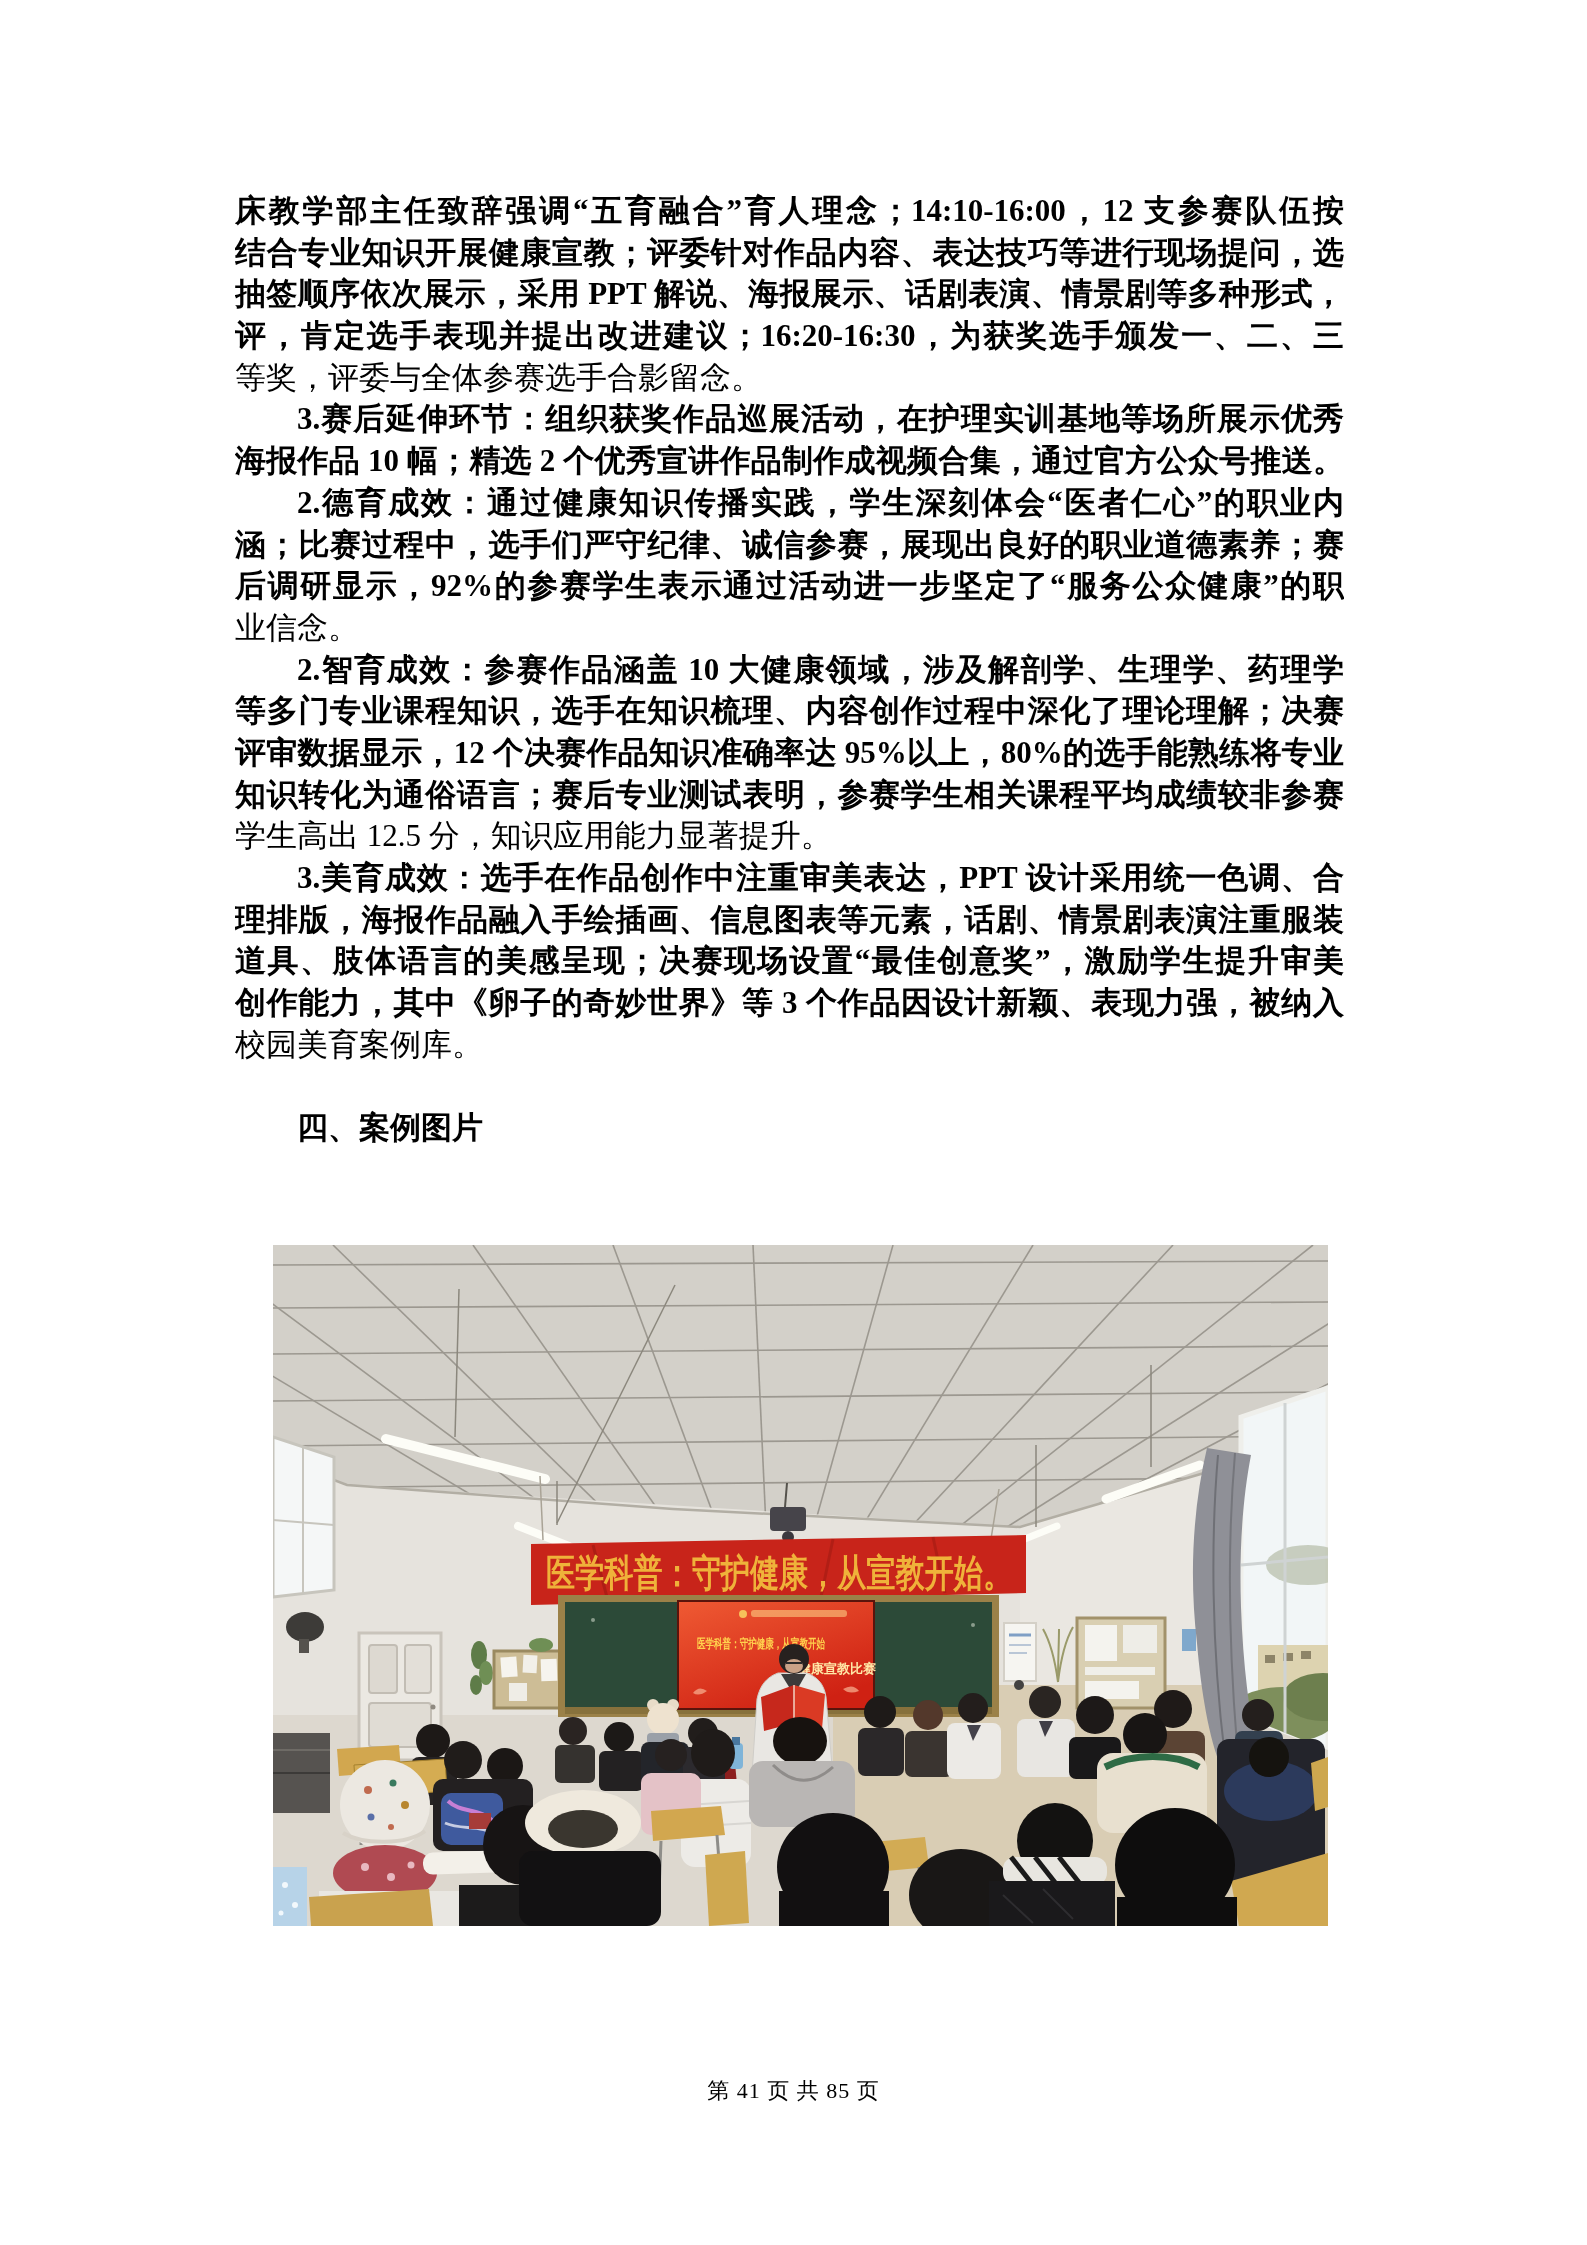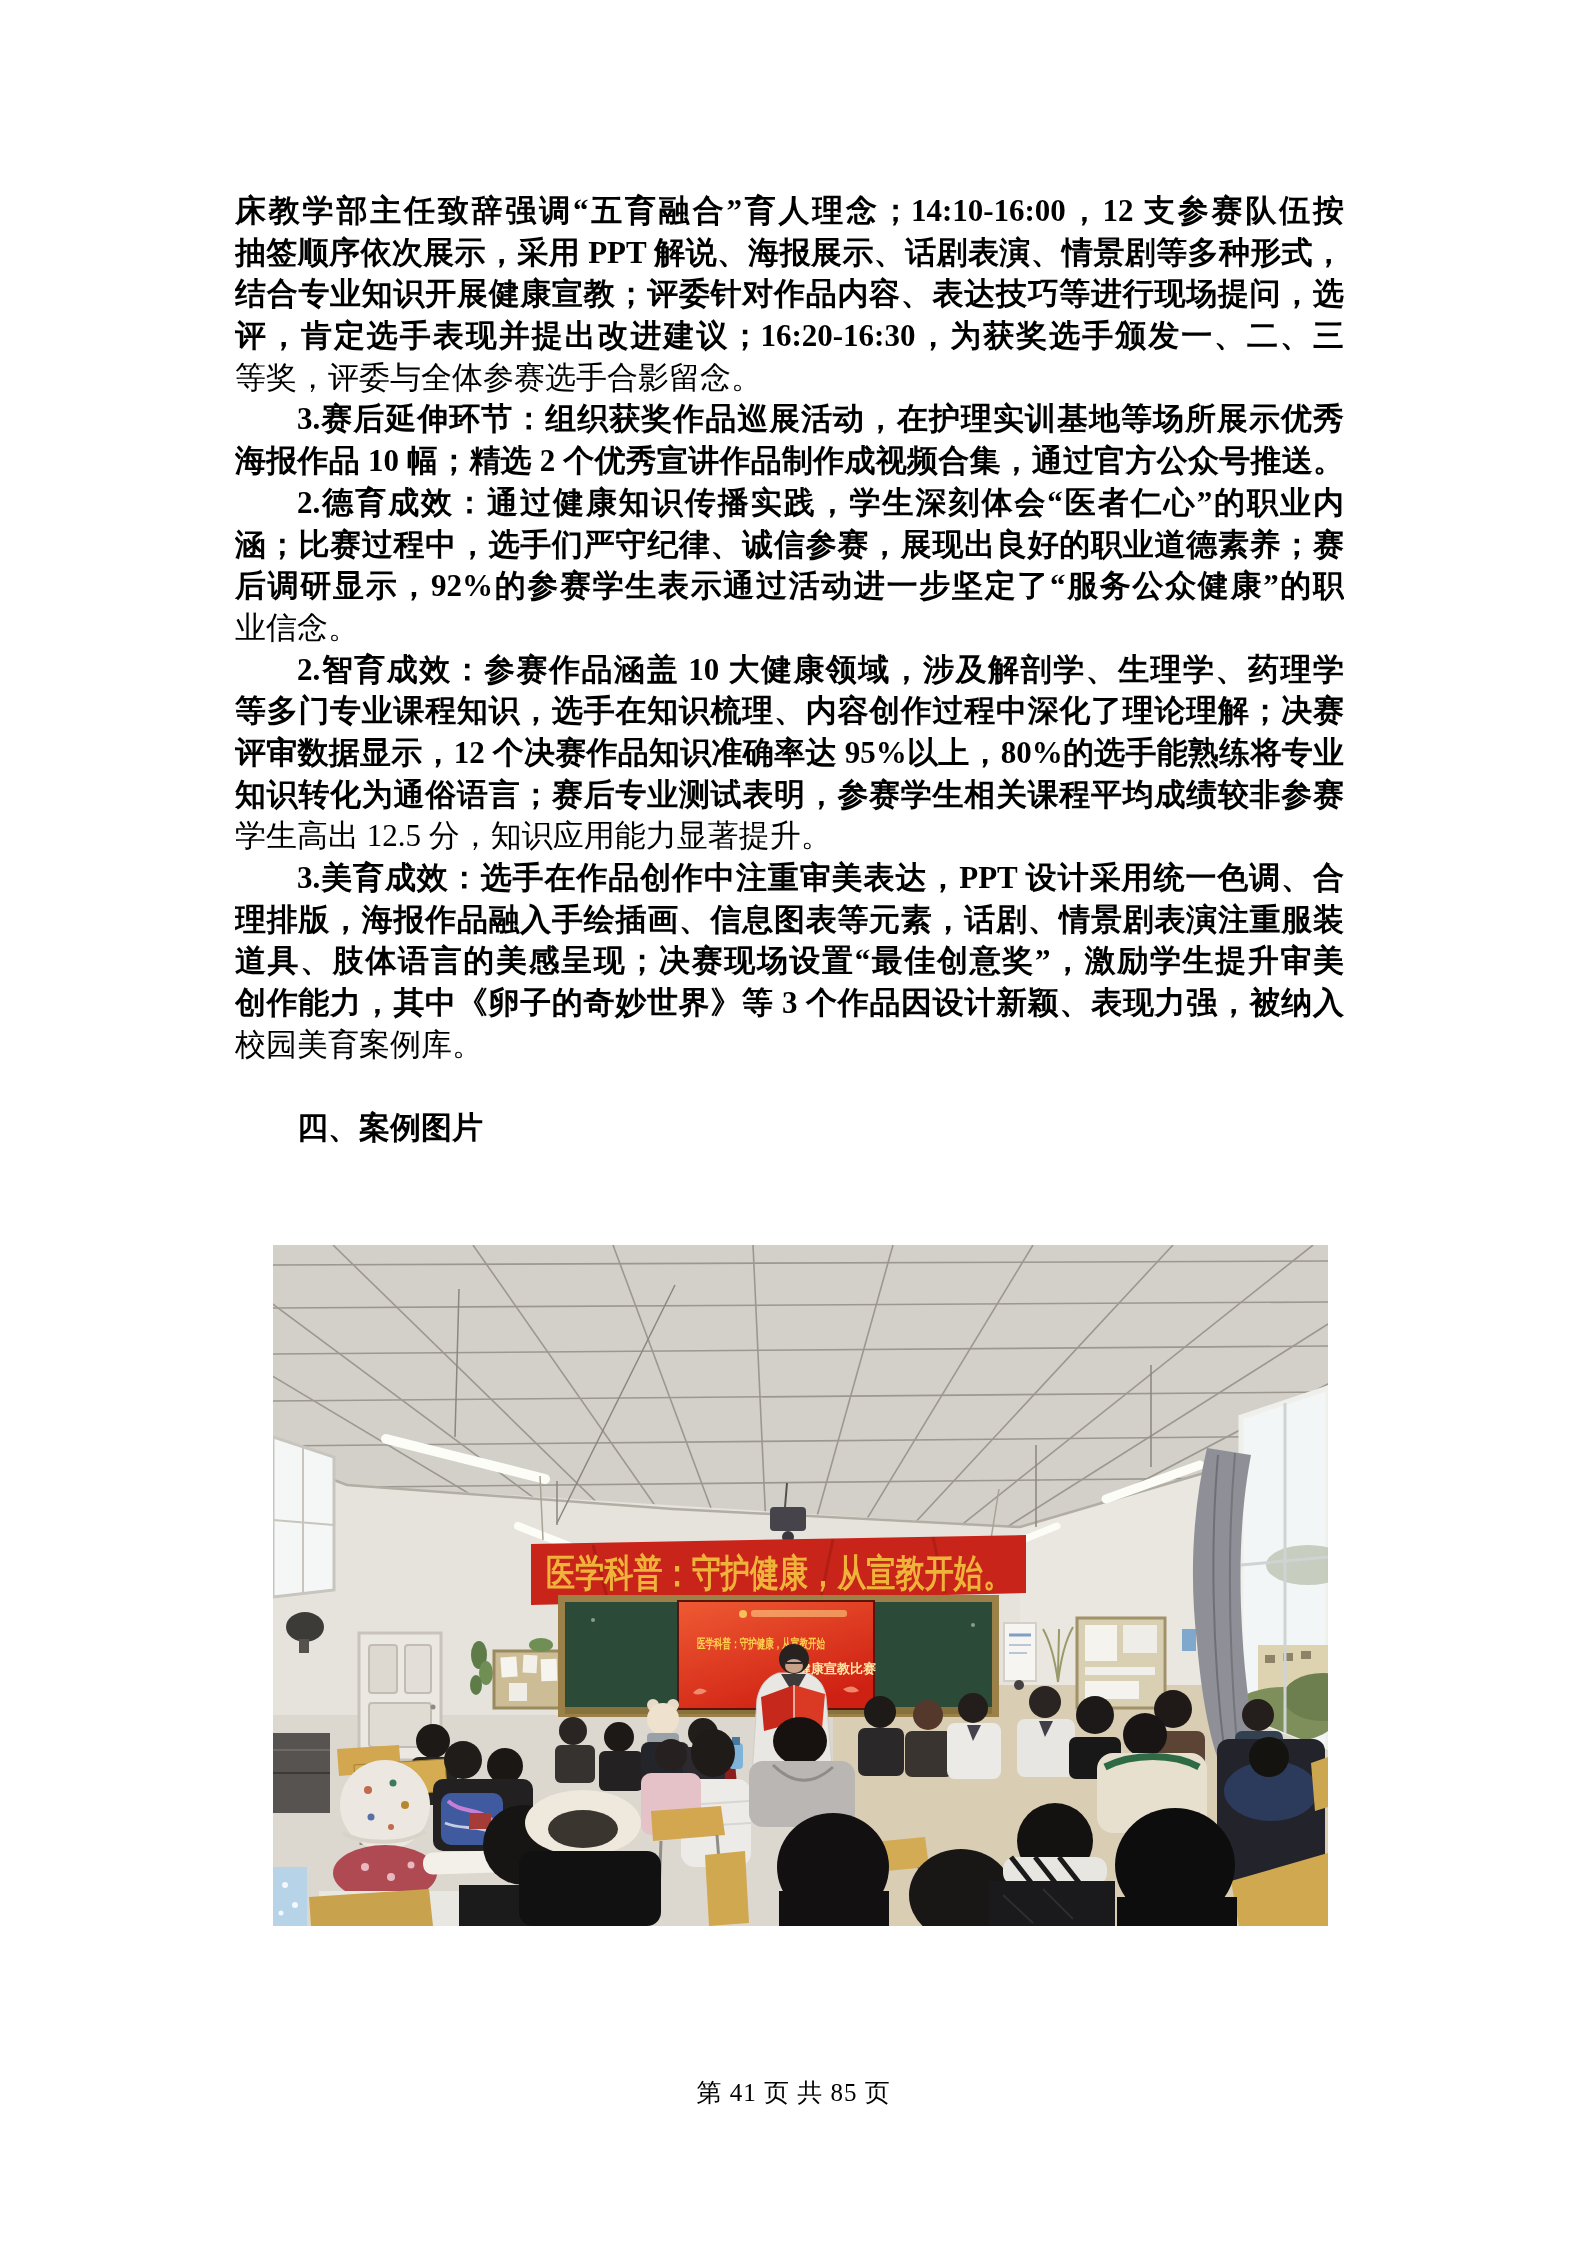--- a/index.html
+++ b/index.html
@@ -27,32 +27,32 @@
   .ind{text-indent:62px;}
   .b{font-weight:700;}
   .gap{height:41.7px;}
   .photo{
     position:absolute;left:273px;top:1245px;width:1055px;height:681px;
     background:#0f766e;overflow:hidden;
   }
   .photo svg{display:block;}
   .footer{
     position:absolute;left:0;top:2076px;width:100%;
-    text-align:center;font-size:25px;letter-spacing:1px;
+    text-align:center;font-size:22px;letter-spacing:1px;
   }
 </style>
 </head>
 <body>
 
 <div class="page">
 
   <div class="textblock">
     <div class="ln fill">床教学部主任致辞强调“五育融合”育人理念；14:10-16:00，12 支参赛队伍按</div>
+    <div class="ln fill">结合专业知识开展健康宣教；评委针对作品内容、表达技巧等进行现场提问，选</div>
     <div class="ln fill">抽签顺序依次展示，采用 PPT 解说、海报展示、话剧表演、情景剧等多种形式，</div>
-    <div class="ln fill">结合专业知识开展健康宣教；评委针对作品内容、表达技巧等进行现场提问，选</div>
     <div class="ln fill">评，肯定选手表现并提出改进建议；16:20-16:30，为获奖选手颁发一、二、三</div>
     <div class="ln end">等奖，评委与全体参赛选手合影留念。</div>
     <div class="ln fill ind">3.赛后延伸环节：组织获奖作品巡展活动，在护理实训基地等场所展示优秀</div>
     <div class="ln fill">海报作品 10 幅；精选 2 个优秀宣讲作品制作成视频合集，通过官方公众号推送。</div>
     <div class="ln fill ind">2.德育成效：通过健康知识传播实践，学生深刻体会“医者仁心”的职业内</div>
     <div class="ln fill">涵；比赛过程中，选手们严守纪律、诚信参赛，展现出良好的职业道德素养；赛</div>
     <div class="ln fill">后调研显示，92%的参赛学生表示通过活动进一步坚定了“服务公众健康”的职</div>
     <div class="ln end">业信念。</div>
     <div class="ln fill ind">2.智育成效：参赛作品涵盖 10 大健康领域，涉及解剖学、生理学、药理学</div>
     <div class="ln fill">等多门专业课程知识，选手在知识梳理、内容创作过程中深化了理论理解；决赛</div>

